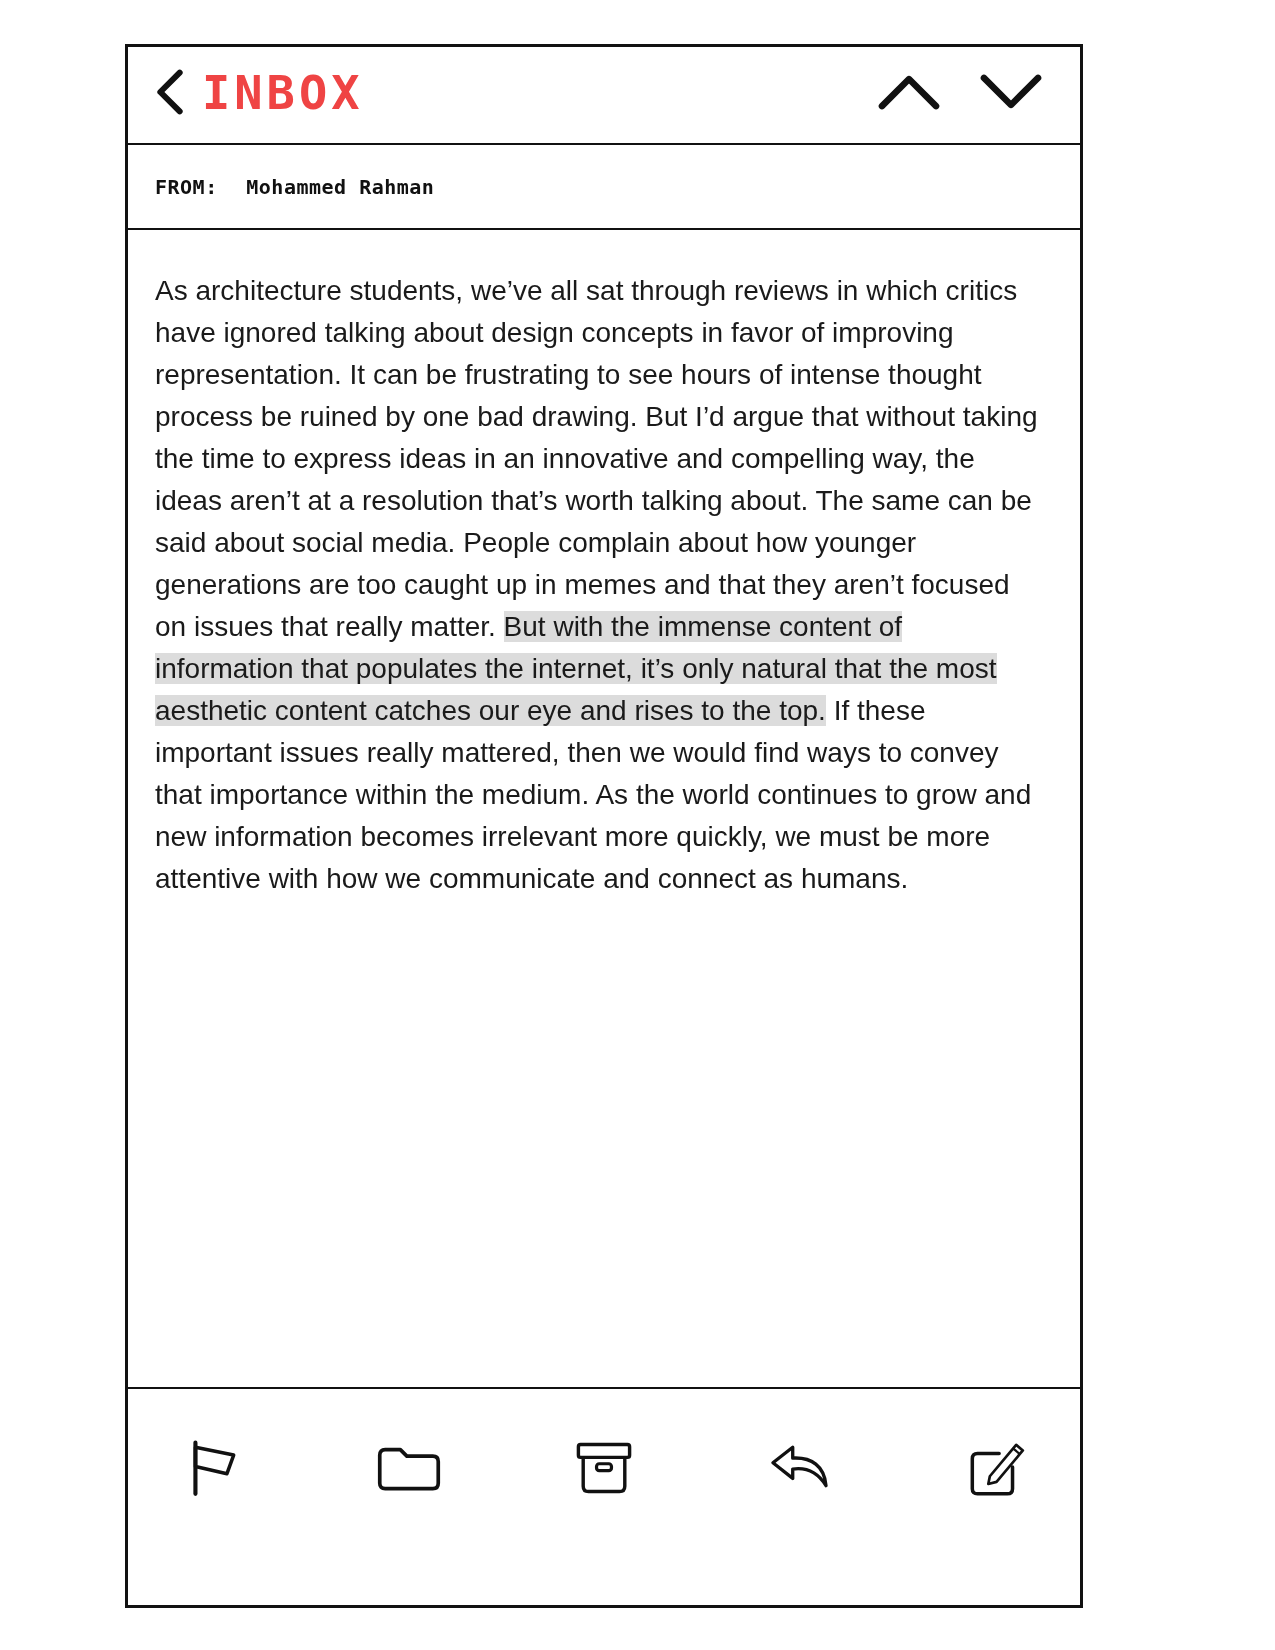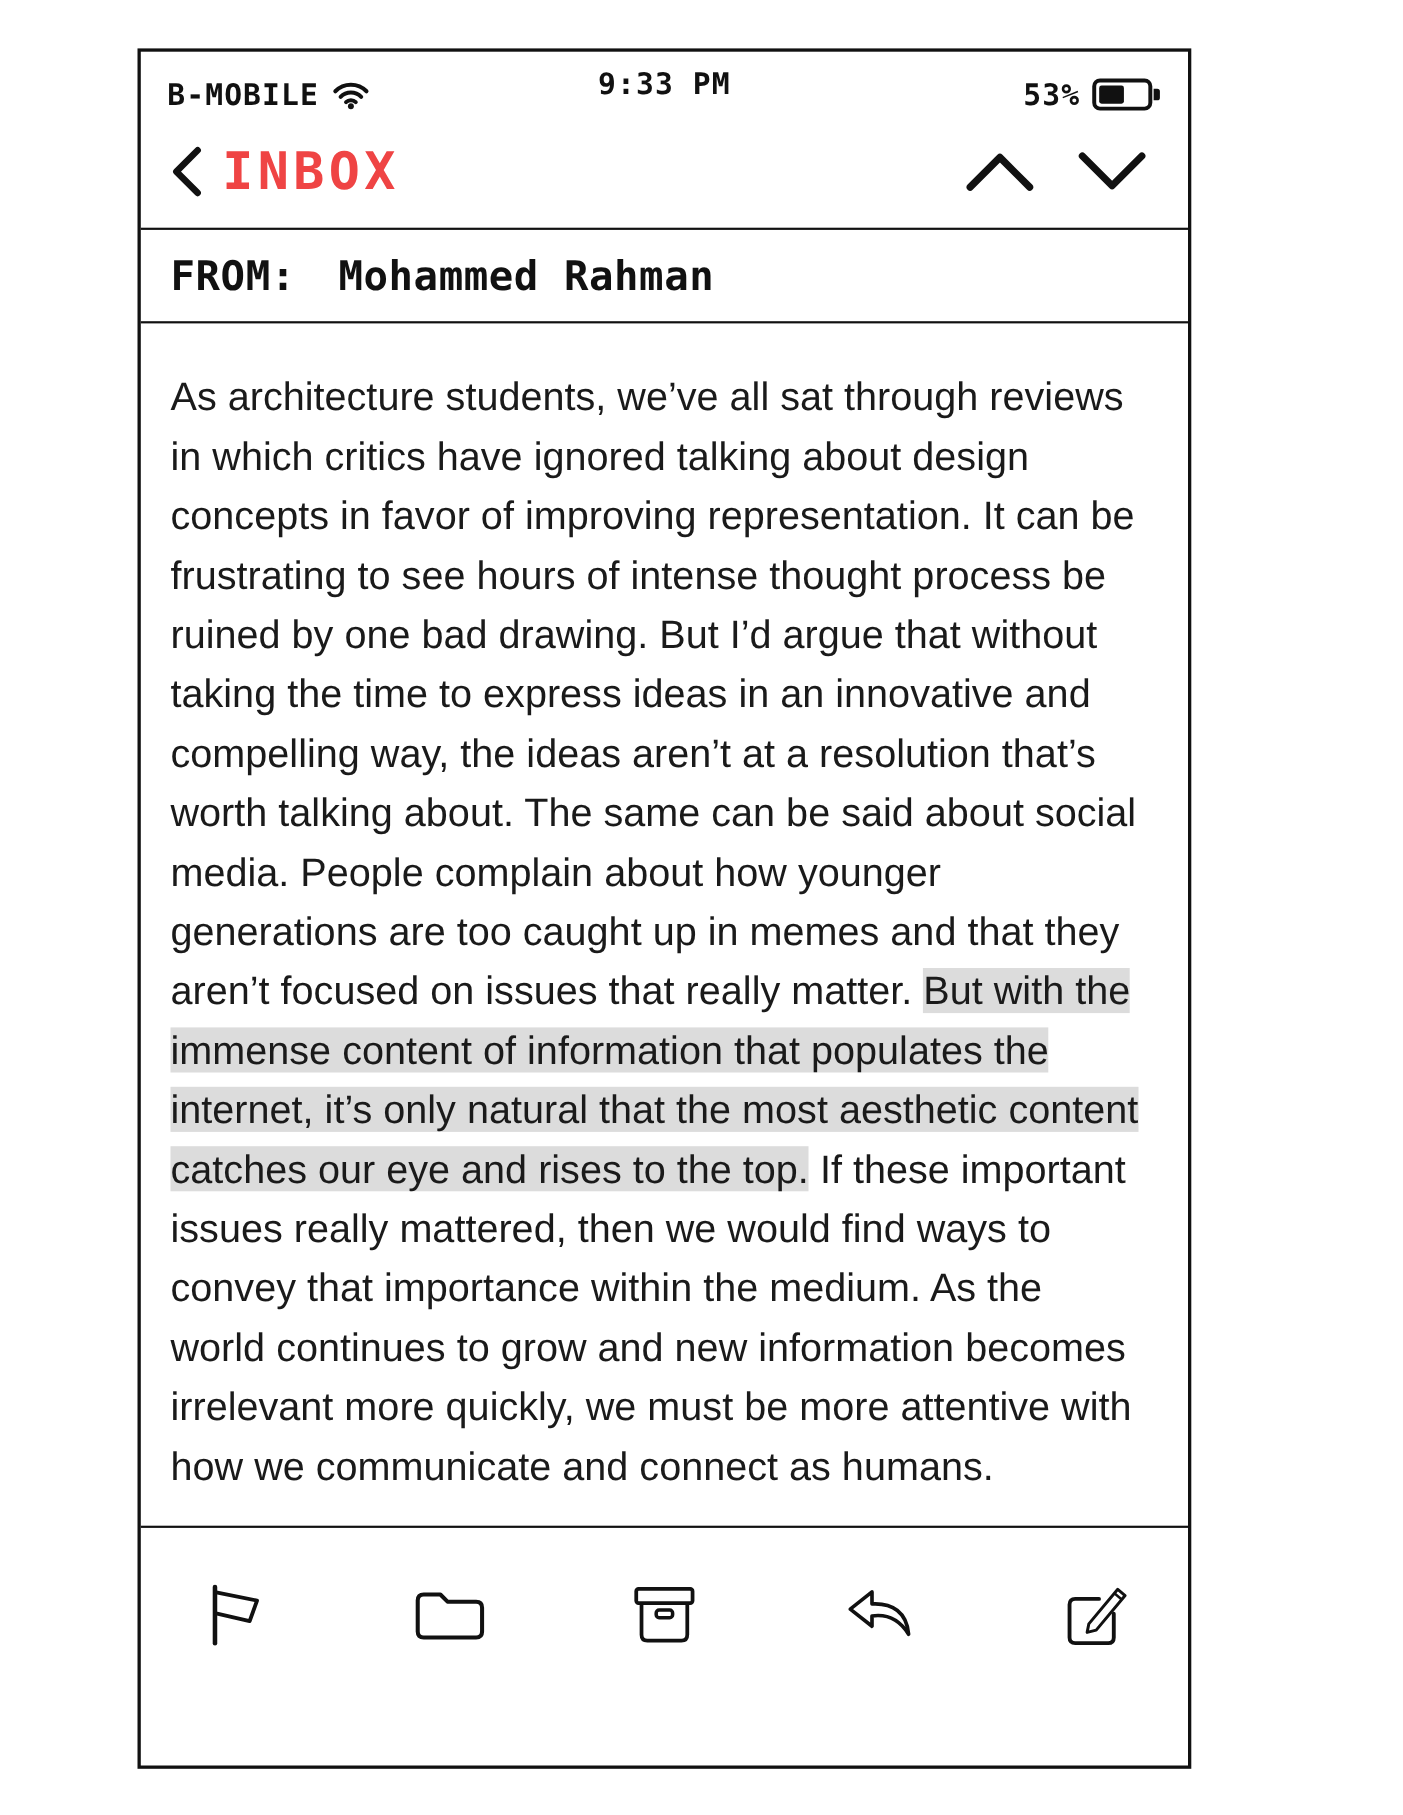--- a/index.html
+++ b/index.html
@@ -29,30 +29,30 @@
     height:96px; flex:0 0 auto; display:flex; align-items:center;
     padding:0 36px 6px 28px;
   }
   .back-button { display:flex; align-items:center; gap:18px; cursor:pointer; background:none; border:none; color:#ef4444; }
   .inbox-title { font-family:"DejaVu Sans Mono", monospace; font-weight:800; font-size:47px; letter-spacing:4px; }
   .nav-arrows { margin-left:auto; display:flex; align-items:center; gap:36px; }
   .nav-btn { background:none; border:none; cursor:pointer; padding:0; display:flex; }
   
   .meta {
     border-top:2px solid #111; flex:0 0 auto;
-    padding:21px 26px 19px 27px; font-weight:700; font-size:37px; line-height:43px;
+    padding:21px 26px 19px 27px; font-weight:700; font-size:20px; line-height:43px;
     letter-spacing:0.5px;
   }
   .meta-line { display:block; white-space:nowrap; }
   .meta-value { margin-left:16px; }
   
   .mail-body {
     border-top:2px solid #111; flex:1 1 auto; overflow:hidden;
     padding:40px 42px 0 27px;
-    font-family:"Liberation Sans", sans-serif; font-size:36px; line-height:54px;
+    font-family:"Liberation Sans", sans-serif; font-size:28px; line-height:42px;
     color:#1a1a1a;
   }
   .hl { background:#dcdcdc; }
   
   .toolbar {
     border-top:2px solid #111; flex:0 0 auto; height:218px;
     display:flex; align-items:flex-start; justify-content:space-between;
     padding:44px 50px 0 50px;
   }
   .tool-btn {
@@ -60,44 +60,20 @@
     display:flex; align-items:center; justify-content:center; padding:0;
   }
   svg { display:block; }
 </style>
 </head>
 <body>
 
 <div class="page">
   <div class="frame">
 
-    <div class="status">
-      <div class="carrier-group">
-        <span>B-MOBILE</span>
-        <span>
-          <svg width="34" height="27" viewBox="0 0 24 19">
-            <path d="M2 7 a14 14 0 0 1 20 0" fill="none" stroke="#111" stroke-width="2.6" stroke-linecap="round"></path>
-            <path d="M5.4 10.6 a9.2 9.2 0 0 1 13.2 0" fill="none" stroke="#111" stroke-width="2.6" stroke-linecap="round"></path>
-            <path d="M8.9 14 a4.4 4.4 0 0 1 6.2 0" fill="none" stroke="#111" stroke-width="2.6" stroke-linecap="round"></path>
-            <circle cx="12" cy="16.6" r="1.9" fill="#111"></circle>
-          </svg>
-        </span>
-      </div>
-      <span class="status-time">9:33 PM</span>
-      <div class="battery-group">
-        <span>53%</span>
-        <span>
-          <svg width="64" height="30" viewBox="0 0 42 20">
-            <rect x="1.5" y="1.5" width="34" height="17" rx="3.5" fill="none" stroke="#111" stroke-width="2.4"></rect>
-            <rect x="4.5" y="4.5" width="15" height="11" rx="1.5" fill="#111"></rect>
-            <path d="M37.5 6.5 h2.2 a1.6 1.6 0 0 1 1.6 1.6 v3.8 a1.6 1.6 0 0 1 -1.6 1.6 h-2.2 z" fill="#111"></path>
-          </svg>
-        </span>
-      </div>
-    </div>
 
     <div class="header">
       <button class="back-button">
         <span>
           <svg width="28" height="48" viewBox="0 0 26 44">
             <polyline points="22,4 4,22 22,40" fill="none" stroke="#111" stroke-width="5.5" stroke-linecap="round" stroke-linejoin="round"></polyline>
           </svg>
         </span>
         <span class="inbox-title">INBOX</span>
       </button>

